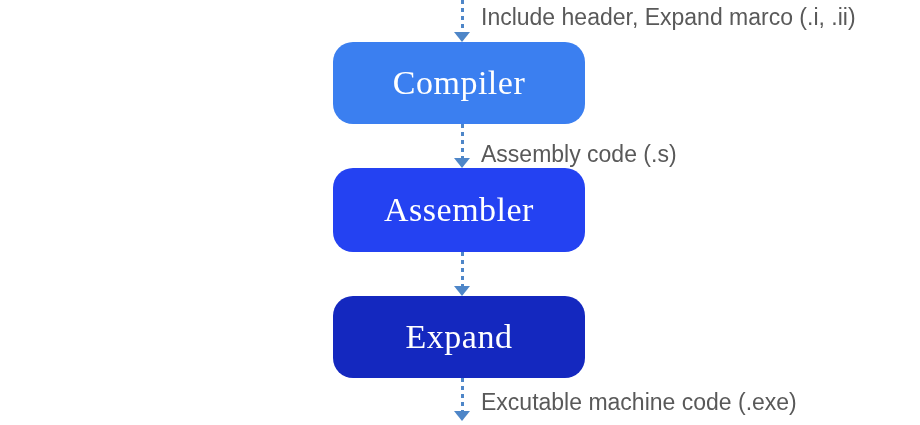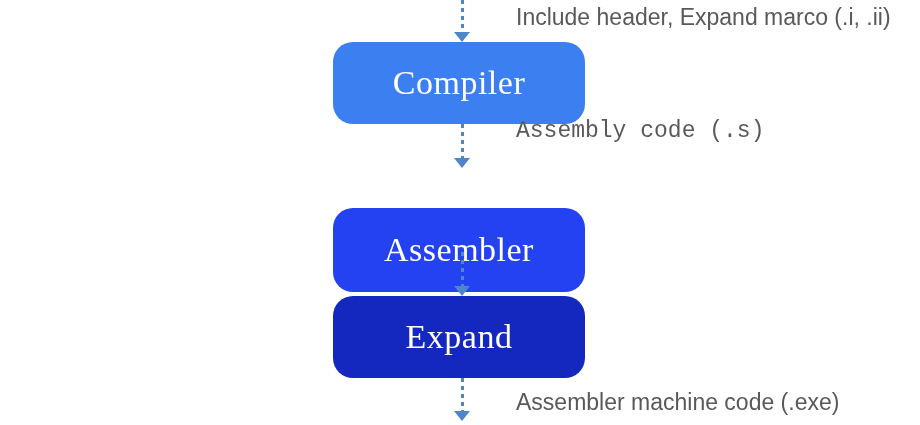--- a/index.html
+++ b/index.html
@@ -62,24 +62,23 @@
   .arrow-2 { top: 124px; height: 44px; }
   .arrow-3 { top: 252px; height: 44px; }
   .arrow-4 { top: 378px; height: 43px; }
 
   .edge-label {
     position: absolute;
     left: 481px;
     font-size: 23px;
     color: #595959;
     white-space: nowrap;
-    margin-left: 35px;
   }
   .edge-label-1 { top: 4px;   }
-  .edge-label-2 { top: 118px; font-family: Liberation Mono, monospace; }
+  .edge-label-2 { top: 141px; }
   .edge-label-3 { top: 261px; }
   .edge-label-4 { top: 389px; }
 </style>
 </head>
 <body>
 
 <div class="canvas">
 
   <div class="arrow arrow-1">
     <div class="arrow-line"></div>
@@ -90,32 +89,32 @@
   <div class="node node-compiler" style="background-color: rgb(59, 127, 240);">
     <span class="node-label">Compiler</span>
   </div>
 
   <div class="arrow arrow-2">
     <div class="arrow-line"></div>
     <div class="arrow-head"></div>
   </div>
   <div class="edge-label edge-label-2">Assembly code (.s)</div>
 
-  <div class="node node-assembler" style="background-color: rgb(36, 66, 242); margin-top: 40px;">
+  <div class="node node-assembler" style="background-color: rgb(36, 66, 242);">
     <span class="node-label">Assembler</span>
   </div>
 
   <div class="arrow arrow-3">
     <div class="arrow-line"></div>
     <div class="arrow-head"></div>
   </div>
 
   <div class="node node-linker" style="background-color: rgb(20, 40, 191);">
     <span class="node-label">Expand</span>
   </div>
 
   <div class="arrow arrow-4">
     <div class="arrow-line"></div>
     <div class="arrow-head"></div>
   </div>
-  <div class="edge-label edge-label-4">Assembler machine code (.exe)</div>
+  <div class="edge-label edge-label-4">Excutable machine code (.exe)</div>
 
 </div>
 
 </body></html>

